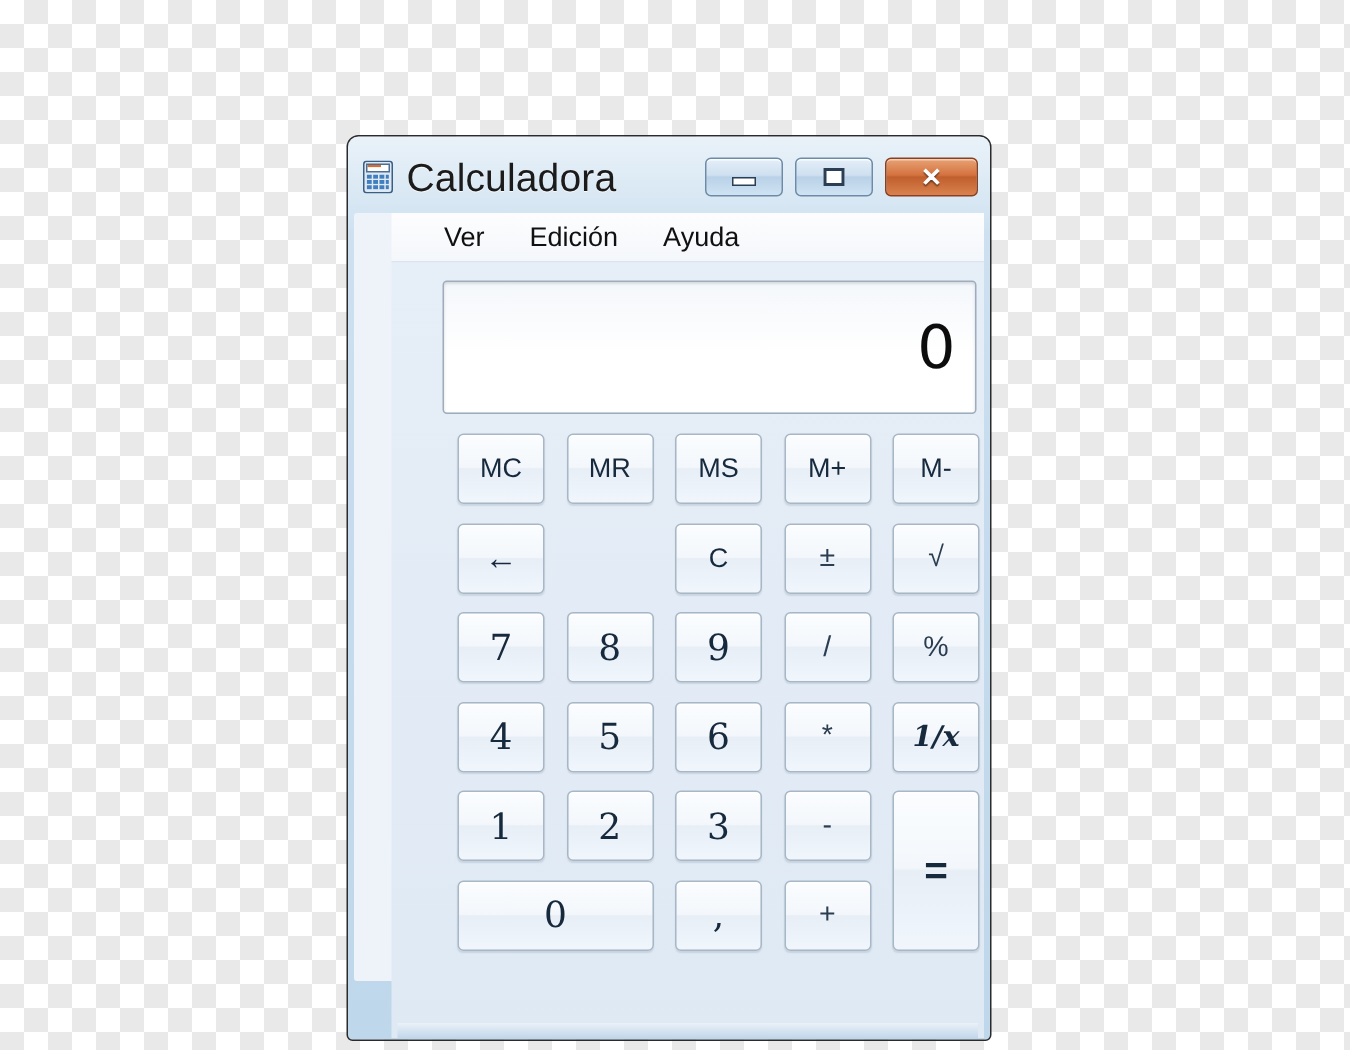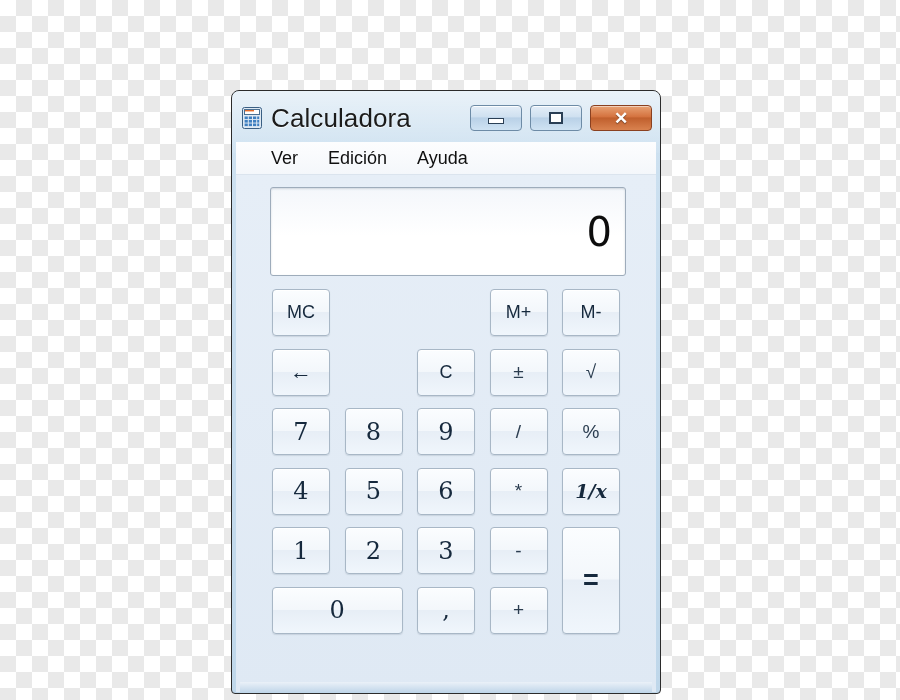--- a/index.html
+++ b/index.html
@@ -108,20 +108,21 @@
     text-shadow: 0 1px 1px rgba(0,0,0,.45);
     font-family: "Liberation Sans", sans-serif;
   }
 
   
   #client {
     position: relative;
     background: #eef3f9;
     height: 512px;
     border-radius: 2px;
+    padding-left: 25px;
   }
 
   
   #menubar {
     height: 33px;
     background: linear-gradient(to bottom, #fdfdfe 0%, #f4f7fb 100%);
     border-bottom: 1px solid #dbe4ee;
     display: flex;
     align-items: center;
     padding-left: 26px;
@@ -163,21 +164,21 @@
     font-family: "DejaVu Sans", sans-serif;
     font-size: 40px;
     color: #0d0d0d;
     line-height: 1;
     letter-spacing: 0;
   }
 
   
   #keypad {
     position: absolute;
-    left: 36px; top: 114px;
+    left: 44px; top: 114px;
     width: 360px; height: 360px; text-align: right;
   }
   .key {
     position: absolute;
     box-sizing: border-box;
     border: 1px solid #a8b7c6;
     border-radius: 4px;
     background: linear-gradient(to bottom, #fbfdff 0%, #f3f7fb 48%, #e7eef6 50%, #f0f6fc 100%);
     box-shadow: inset 0 1px 0 rgba(255,255,255,.95),
                 0 1px 1px rgba(140,155,170,.28);
@@ -257,20 +258,22 @@
     </div>
 
     <div id="calc-body">
 
       <div id="display">
         <span id="display-value">0</span>
       </div>
 
       <div id="keypad">
           <div class="key small" style="left: 0px; top: 0px; width: 58px; height: 47px;">MC</div>
+          <div class="key small" style="left: 72.5px; top: 0px; width: 58px; height: 47px;">MR</div>
+          <div class="key small" style="left: 145px; top: 0px; width: 58px; height: 47px;">MS</div>
           <div class="key small" style="left: 217.5px; top: 0px; width: 58px; height: 47px;">M+</div>
           <div class="key small" style="left: 290px; top: 0px; width: 58px; height: 47px;">M-</div>
           <div class="key arrow" style="left: 0px; top: 59.5px; width: 58px; height: 47px;">←</div>
           <div class="key small" style="left: 145px; top: 59.5px; width: 58px; height: 47px;">C</div>
           <div class="key op" style="left: 217.5px; top: 59.5px; width: 58px; height: 47px;">±</div>
           <div class="key op" style="left: 290px; top: 59.5px; width: 58px; height: 47px;">√</div>
           <div class="key num" style="left: 0px; top: 119px; width: 58px; height: 47px;">7</div>
           <div class="key num" style="left: 72.5px; top: 119px; width: 58px; height: 47px;">8</div>
           <div class="key num" style="left: 145px; top: 119px; width: 58px; height: 47px;">9</div>
           <div class="key op" style="left: 217.5px; top: 119px; width: 58px; height: 47px;">/</div>

